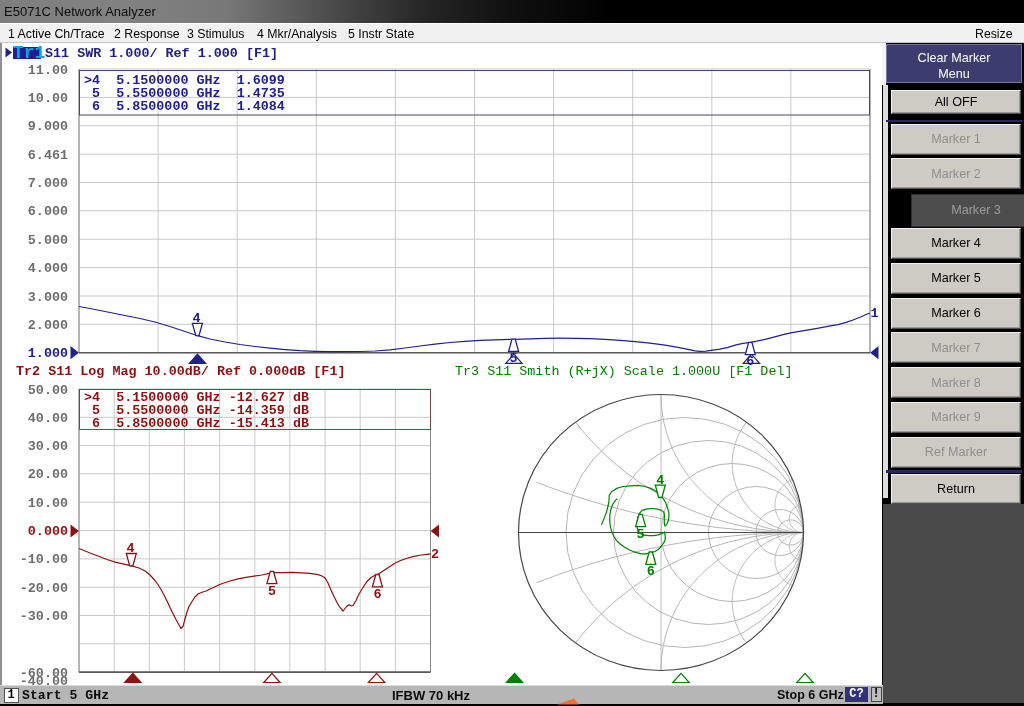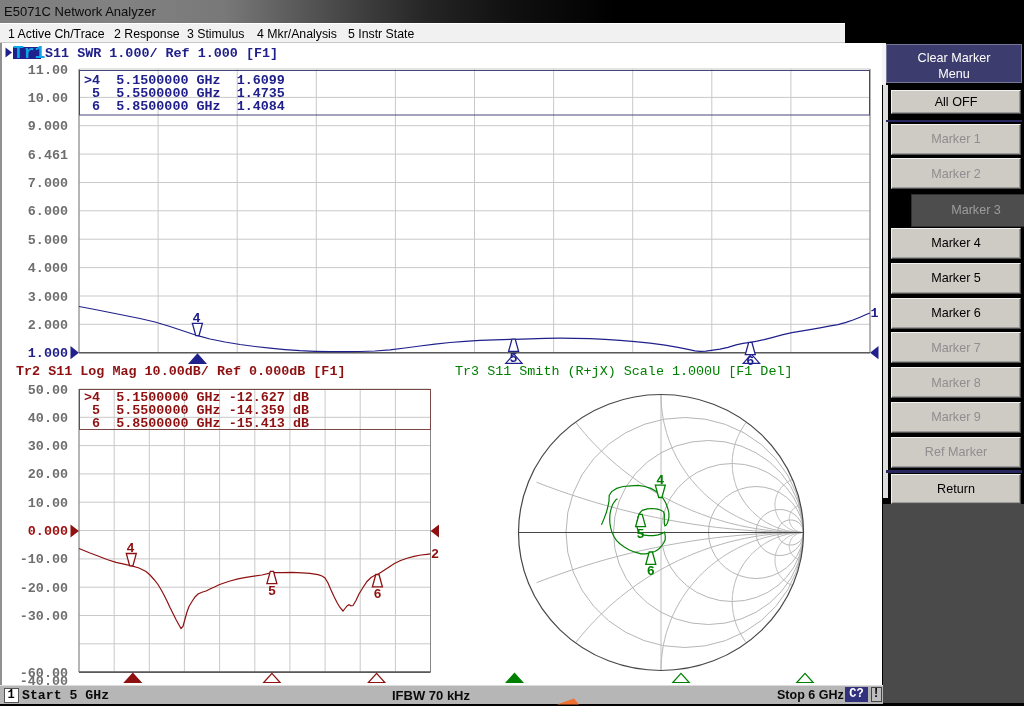--- a/index.html
+++ b/index.html
@@ -4,21 +4,21 @@
 html,body{margin:0;padding:0;width:1024px;height:706px;overflow:hidden;background:#000;}
 *{box-sizing:content-box;}
 </style></head>
 <body>
 <div style="position:absolute;left:0;top:0;width:1024px;height:706px;font-family:'Liberation Sans',sans-serif;">
 
  <div style="position:absolute;left:0;top:0;width:1024px;height:23px;background:linear-gradient(90deg,#7e7e7e 0%,#828282 12%,#787878 22%,#5e5e5e 28%,#404040 35%,#242424 42%,#101010 50%,#000 60%);">
   <div style="position:absolute;left:4px;top:4px;font-size:13px;color:#0c0c0c;">E5071C Network Analyzer</div>
  </div>
 
- <div style="position:absolute;left:0;top:23px;width:845px;height:20px;background:#f1f1f1;border-top:1px solid #fff;border-bottom:1px solid #c8c8c8;box-sizing:border-box;">
+ <div style="position:absolute;left:0;top:23px;width:1024px;height:20px;background:#f1f1f1;border-top:1px solid #fff;border-bottom:1px solid #c8c8c8;box-sizing:border-box;">
   <div style="position:absolute;left:8px;top:3px;font-size:12.3px;color:#000;">1 Active Ch/Trace</div>
   <div style="position:absolute;left:114px;top:3px;font-size:12.3px;color:#000;">2 Response</div>
   <div style="position:absolute;left:187px;top:3px;font-size:12.3px;color:#000;">3 Stimulus</div>
   <div style="position:absolute;left:257px;top:3px;font-size:12.3px;color:#000;">4 Mkr/Analysis</div>
   <div style="position:absolute;left:348px;top:3px;font-size:12.3px;color:#000;">5 Instr State</div>
   <div style="position:absolute;left:975px;top:3px;font-size:12.3px;color:#000;">Resize</div>
  </div>
 
  <div style="position:absolute;left:0;top:43px;width:882px;height:642px;background:#fff;border-left:2px solid #909090;box-sizing:border-box;"></div>
 

